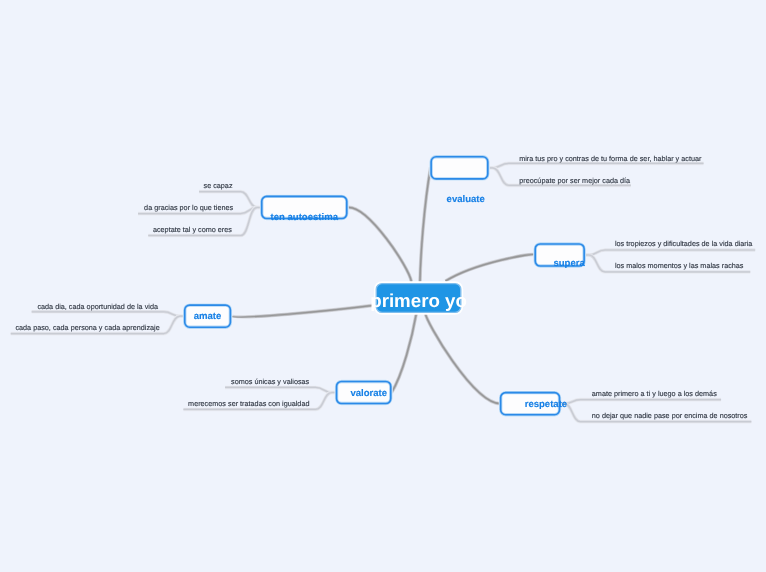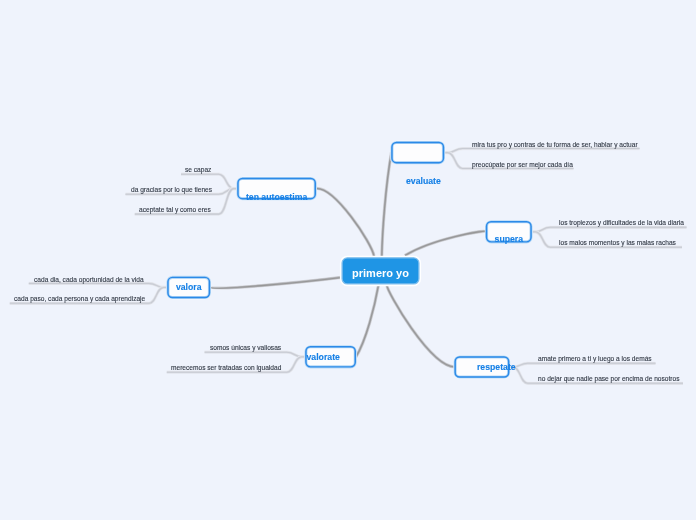--- a/index.html
+++ b/index.html
@@ -3,21 +3,21 @@
 <meta charset="utf-8">
 <style>
   html,body{margin:0;padding:0;}
   body{width:696px;height:520px;overflow:hidden;background:#eff3fc;
        font-family:"Liberation Sans",sans-serif;-webkit-font-smoothing:antialiased;}
   #canvas{position:relative;width:696px;height:520px;overflow:hidden;background:#eff3fc;}
   svg.layer{position:absolute;left:0;top:0;width:696px;height:520px;}
   .node{position:absolute;box-sizing:border-box;white-space:nowrap;line-height:1;
         display:flex;align-items:center;justify-content:center;}
   .root{}
-  .root > span{color:#ffffff;font-weight:bold;font-size:11px;position:relative;top:2.6px;}
+  .root > span{color:#ffffff;font-weight:bold;font-size:17px;position:relative;top:2.6px;}
   .branch > span{color:#1780e6;font-weight:bold;font-size:8.7px;position:relative;top:0.3px;
         -webkit-text-stroke:0.12px #1780e6;}
   .leaf{color:#2e3541;font-size:6.6px;position:absolute;white-space:nowrap;line-height:1;
         -webkit-text-stroke:0.1px #2e3541;}
 </style>
 </head>
 <body>
 
 <div id="canvas">
   <svg class="layer" viewBox="0 0 696 520">
@@ -112,33 +112,33 @@
       <span>ten autoestima</span>
     </div>
   <div class="leaf" style="left:185px;top:167.3px;">se capaz</div>
   <div class="leaf" style="left:131px;top:187.3px;">da gracias por lo que tienes</div>
   <div class="leaf" style="left:139px;top:207.2px;">aceptate tal y como eres</div>
   <div class="node branch" style="left:391.4px;top:142.0px;width:64px;height:21.2px;margin-top:28px;">
       <span>evaluate</span>
     </div>
   <div class="leaf" style="left:472px;top:141.6px;">mira tus pro y contras de tu forma de ser, hablar y actuar</div>
   <div class="leaf" style="left:472px;top:161.6px;">preocúpate por ser mejor cada día</div>
-  <div class="node branch" style="left:486.0px;top:221.2px;width:45.6px;height:36px;">
+  <div class="node branch" style="left:486.0px;top:221.2px;width:45.6px;height:36px;justify-content:flex-end;">
       <span>supera</span>
     </div>
   <div class="leaf" style="left:559px;top:220.4px;">los tropiezos y dificultades de la vida diaria</div>
   <div class="leaf" style="left:559px;top:240.3px;">los malos momentos y las malas rachas</div>
   <div class="node branch" style="left:469px;top:356.4px;width:54.6px;height:21.2px;">
       <span>respetate</span>
     </div>
   <div class="leaf" style="left:538px;top:356.4px;">amate primero a ti y luego a los demás</div>
   <div class="leaf" style="left:538px;top:376.4px;">no dejar que nadie pase por encima de nosotros</div>
-  <div class="node branch" style="left:298px;top:346.2px;width:50.4px;height:21.2px;">
+  <div class="node branch" style="left:310px;top:346.2px;width:50.4px;height:21.2px;">
       <span>valorate</span>
     </div>
   <div class="leaf" style="left:210px;top:345.3px;">somos únicas y valiosas</div>
   <div class="leaf" style="left:171px;top:365.3px;">merecemos ser tratadas con igualdad</div>
   <div class="node branch" style="left:167.4px;top:276.8px;width:42.6px;height:21.2px;">
-      <span>valora</span>
+      <span>amate</span>
     </div>
   <div class="leaf" style="left:34px;top:276.5px;">cada dia, cada oportunidad de la vida</div>
   <div class="leaf" style="left:14px;top:296.4px;">cada paso, cada persona y cada aprendizaje</div>
 </div>
 
 </body></html>

